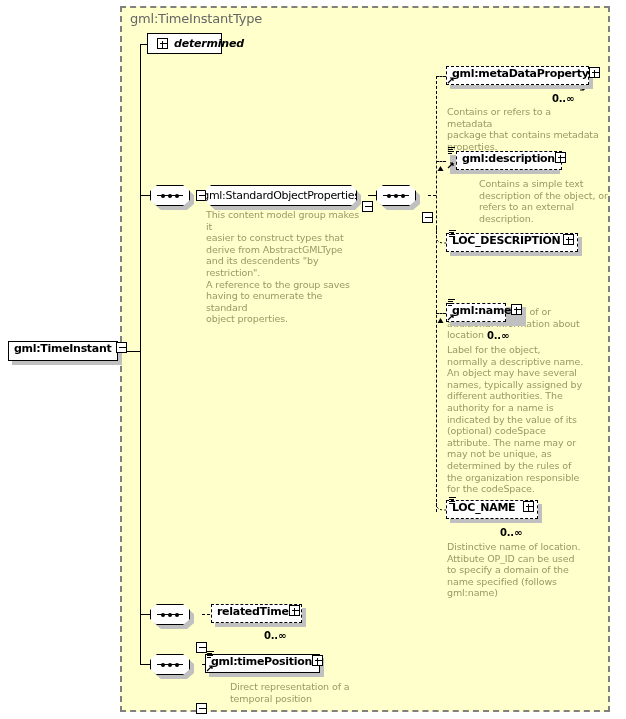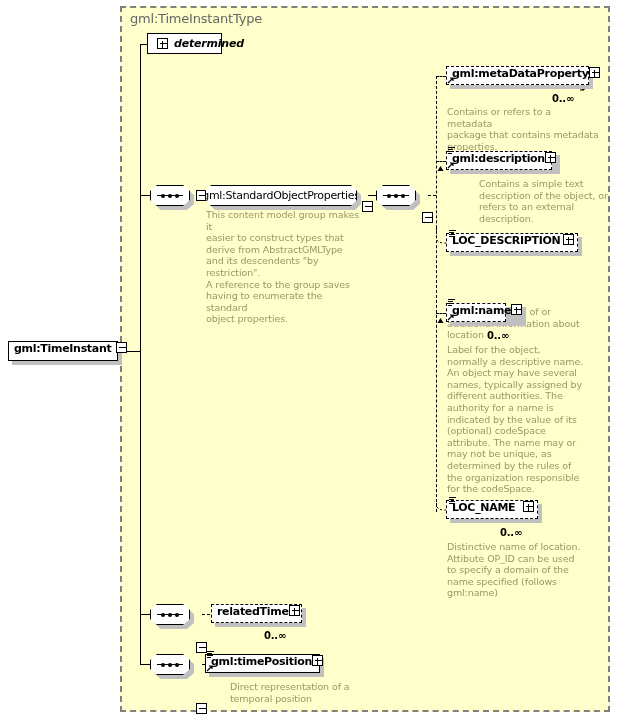--- a/index.html
+++ b/index.html
@@ -214,21 +214,21 @@
 <svg class="abs" style="left:575px;top:83px;" width="12" height="10" viewBox="0 0 12 10">
     <path d="M0 0 L9 7 M9 7 L5 7 M9 7 L9 3" stroke="#000" stroke-width="1.2" fill="none"></path>
   </svg>
 <div class="abs card" style="left:552px;top:93px;">0..∞</div>
 <div class="abs doc" style="left:447px;top:106px;width:152px;">Contains or refers to a metadata
 package that contains metadata
 properties.</div>
 
 <div class="abs dln h" style="left:436px;top:161px;width:10px;"></div>
 <div class="abs shadow" style="left:450px;top:155px;width:110px;height:19px;"></div>
-<div class="abs node optional" style="left:446px;top:151px;width:106px;">
+<div class="abs node optional" style="left:456px;top:151px;width:106px;">
   <span class="lbl">gml:description</span>
   <span class="exp plus" style="margin-left:auto;"></span>
 </div>
 <div class="abs tglyph" style="left:448px;top:147px;">
     <i></i>
     <i></i>
     <i></i>
     <i></i>
   </div>
 <svg class="abs refarrow" style="left:447px;top:161px;" width="8" height="8" viewBox="0 0 8 8">

